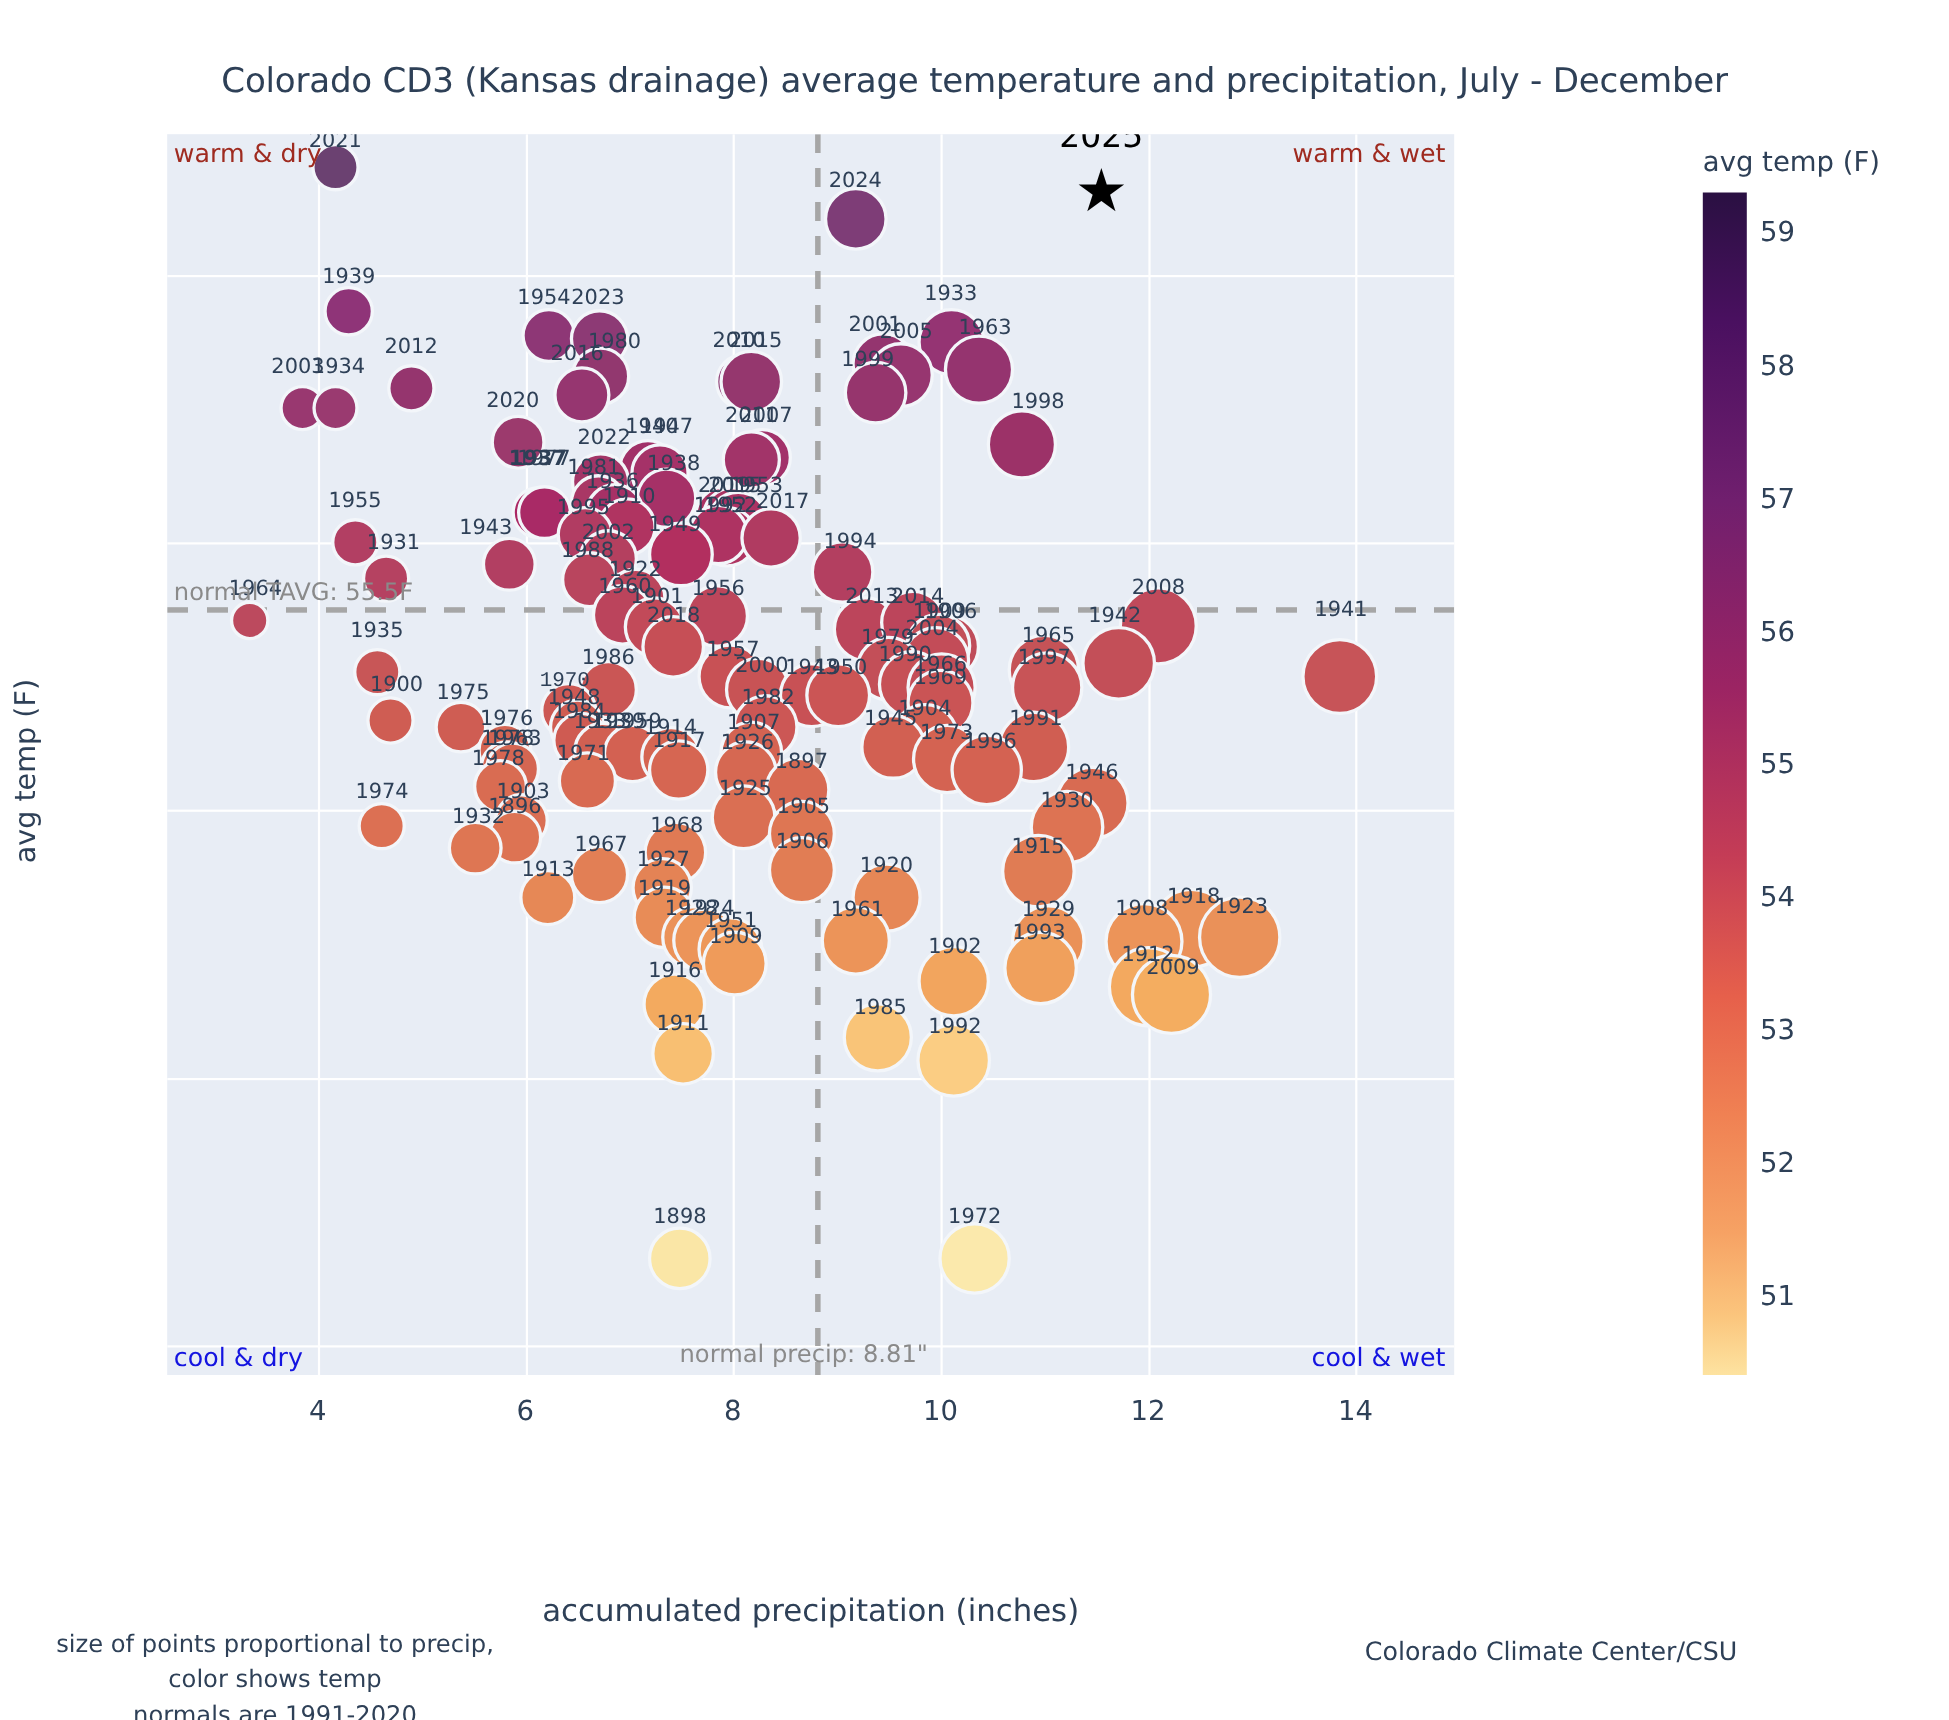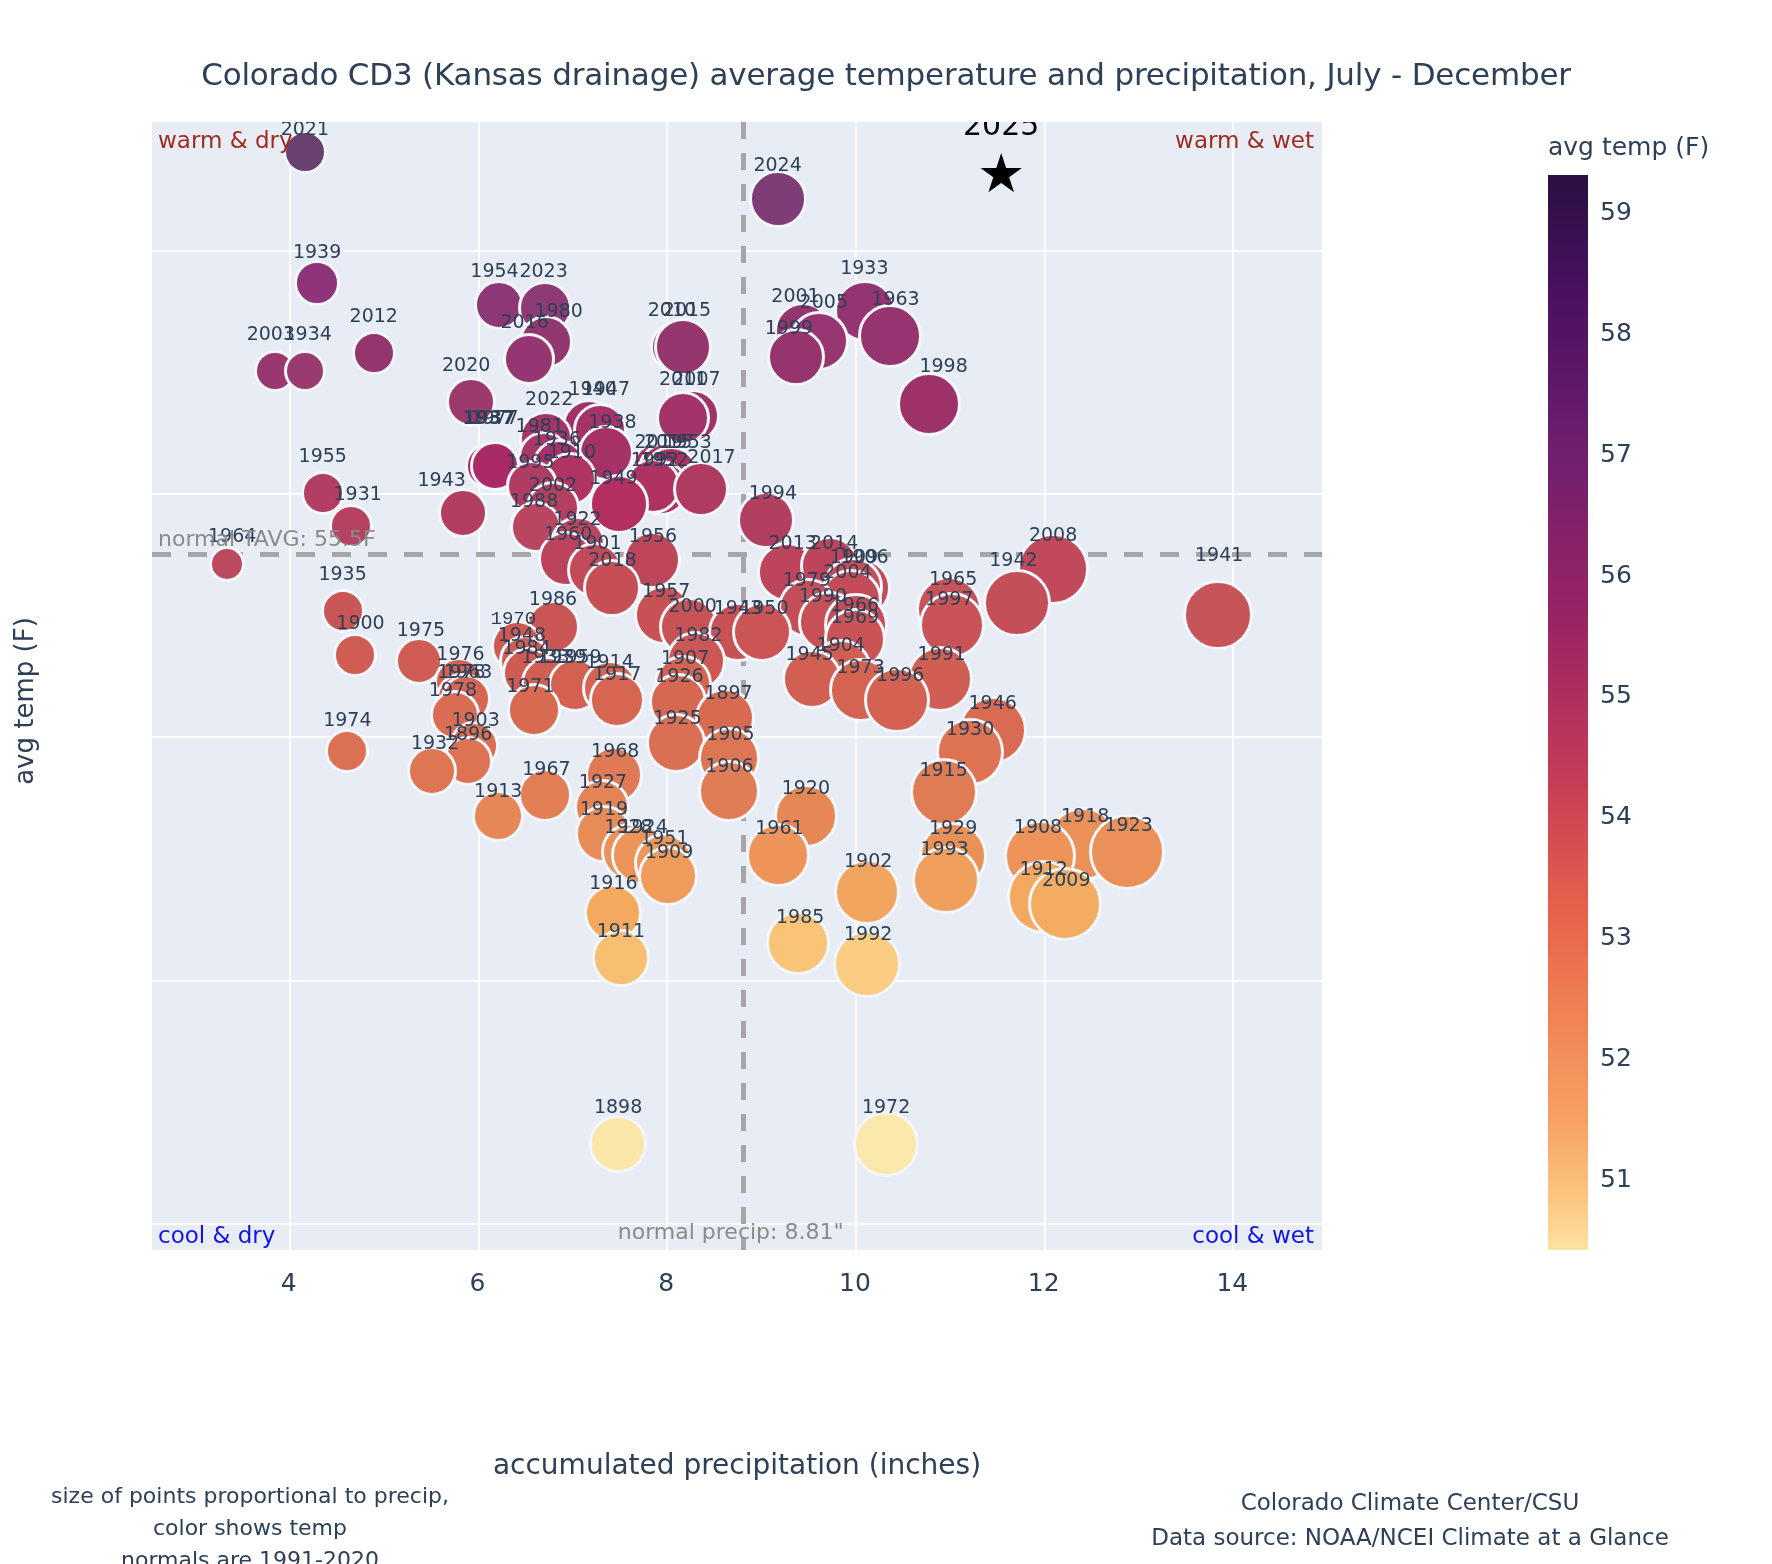--- a/index.html
+++ b/index.html
@@ -526,16 +526,15 @@
       <div class="cbtick" style="top: 1177.53px;">51</div>
     </div>
 
   <div id="footer-left">
       <span class="fl">size of points proportional to precip,</span>
       <span class="fl">color shows temp</span>
       <span class="fl">normals are 1991-2020</span>
     </div>
   <div id="footer-right">
       <span class="fl">Colorado Climate Center/CSU</span>
-      <span class="fl">Data source: NOAA/NCEI Climate at a Glance</span>
     </div>
 
 </div>
 
 </body></html>

